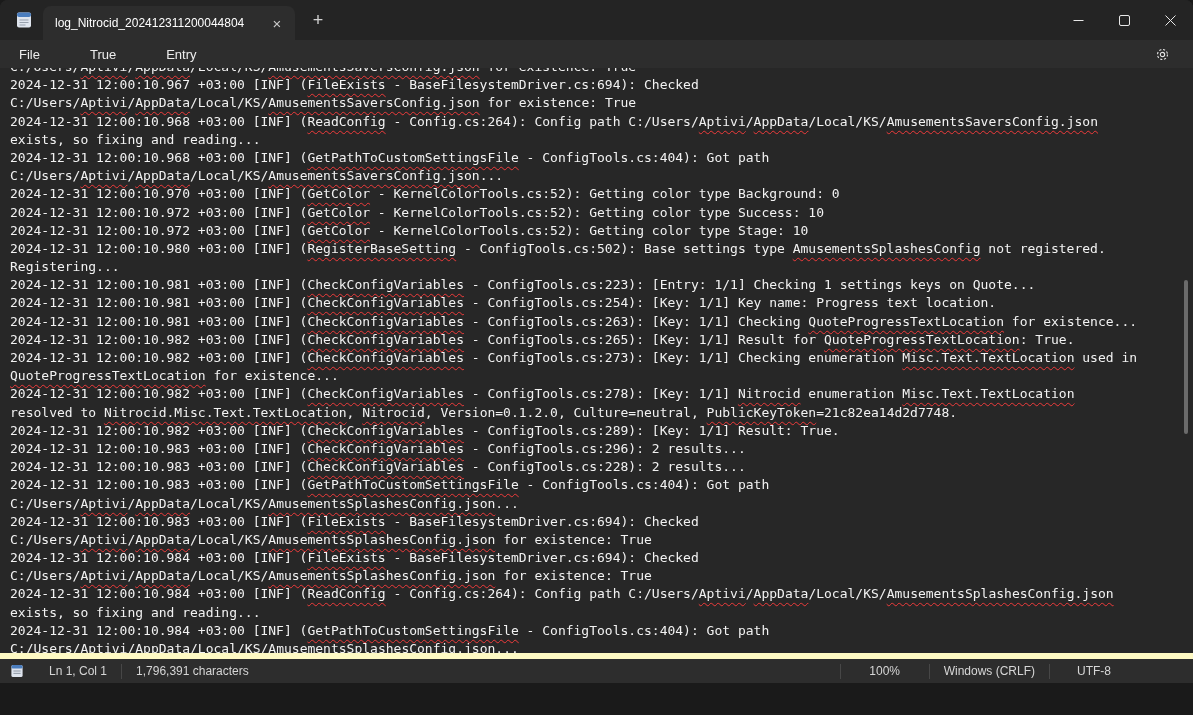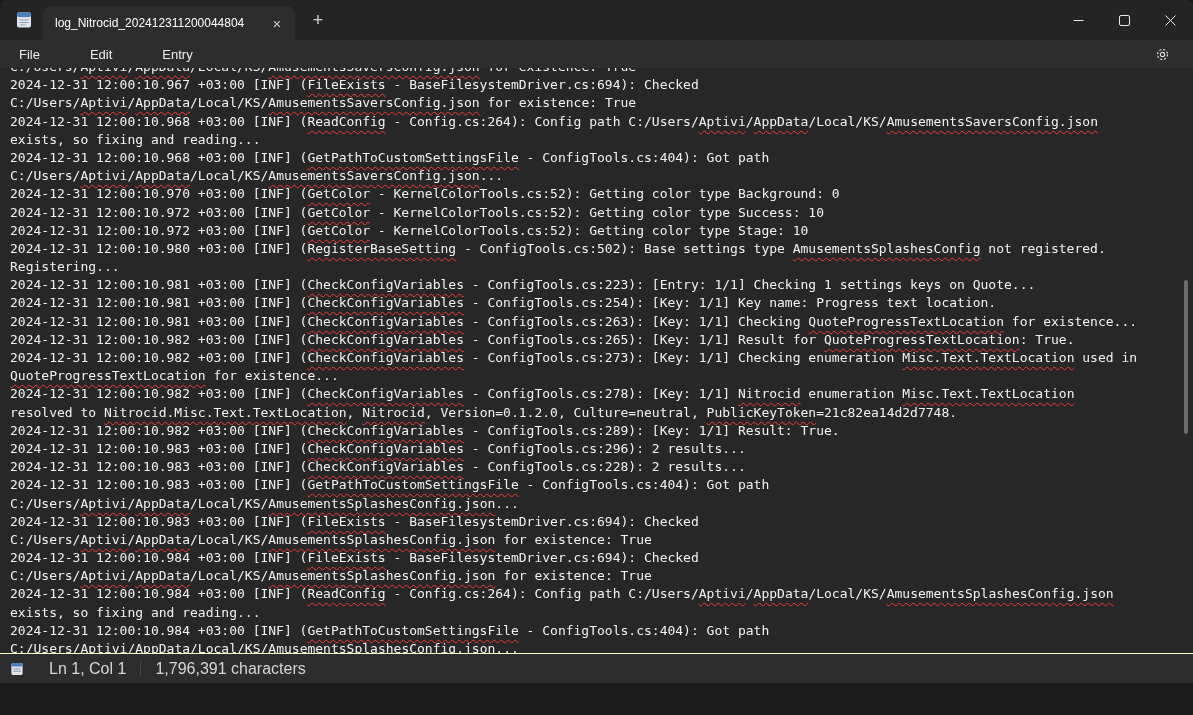--- a/index.html
+++ b/index.html
@@ -74,23 +74,23 @@
   }
   .scrollbar { position:absolute; top:0; right:0; width:14px; height:100%; }
   .scrollbar-thumb {
     position:absolute; top:212px; right:5px; width:4px; height:154px;
     background:#6b6b6b; border-radius:2px;
   }
   
   .statusbar {
     position:absolute; left:0; right:0; bottom:0; height:30px;
     background:var(--chrome-bg,#2d2d2d);
-    border-top:1px solid #fef9c3;
+    border-top:6px solid #fef9c3;
     display:flex; align-items:center;
-    font-size:16px; color:var(--statusbar-text,#d6d6d6);
+    font-size:12px; color:var(--statusbar-text,#d6d6d6);
   }
   .status-icon { width:16px; height:16px; margin:0 10px 0 9px; flex:0 0 auto; }
   .status-cell { padding:0 14px; white-space:nowrap; }
   .sep { width:1px; height:15px; background:#474747; flex:0 0 auto; }
   .status-right { margin-left:auto; display:flex; align-items:center; margin-right:55px; }
   .status-right .status-cell { min-width:88px; text-align:center; }
 </style>
 </head>
 <body>
 
@@ -131,21 +131,21 @@
         <svg width="11" height="11">
           <line x1="0.5" y1="0.5" x2="10.5" y2="10.5" stroke="#e8e8e8" stroke-width="1"></line>
           <line x1="10.5" y1="0.5" x2="0.5" y2="10.5" stroke="#e8e8e8" stroke-width="1"></line>
         </svg>
       </div>
     </div>
   </div>
 
   <div class="menubar">
     <button class="menu-item">File</button>
-    <button class="menu-item">Edit</button>
+    <button class="menu-item">True</button>
     <button class="menu-item">Entry</button>
     <div class="menubar-spacer"></div>
     <div class="settings-btn">
       <svg viewBox="0 0 16 16" width="15" height="15">
         <g stroke="#e2e2e2" stroke-width="1.2" fill="none">
           <circle cx="8" cy="8" r="2.3"></circle>
           <circle cx="8" cy="8" r="5.3" stroke-dasharray="2.3 1.85"></circle>
         </g>
       </svg>
     </div>
@@ -164,15 +164,23 @@
         <rect x="3" y="2.5" width="14" height="15" rx="2" fill="#dfe5ee"></rect>
         <rect x="3" y="2.5" width="14" height="4.5" rx="2" fill="#4a7dbe"></rect>
         <line x1="5.5" y1="10" x2="14.5" y2="10" stroke="#97a0ac" stroke-width="1.4"></line>
         <line x1="5.5" y1="13" x2="14.5" y2="13" stroke="#97a0ac" stroke-width="1.4"></line>
       </svg>
     </span>
     <span class="status-cell">Ln 1, Col 1</span>
     <span class="sep"></span>
     <span class="status-cell">1,796,391 characters</span>
 
+    <div class="status-right">
+      <span class="sep"></span>
+      <span class="status-cell">100%</span>
+      <span class="sep"></span>
+      <span class="status-cell">Windows (CRLF)</span>
+      <span class="sep"></span>
+      <span class="status-cell">UTF-8</span>
+    </div>
   </div>
 
 </div>
 
 </body></html>

